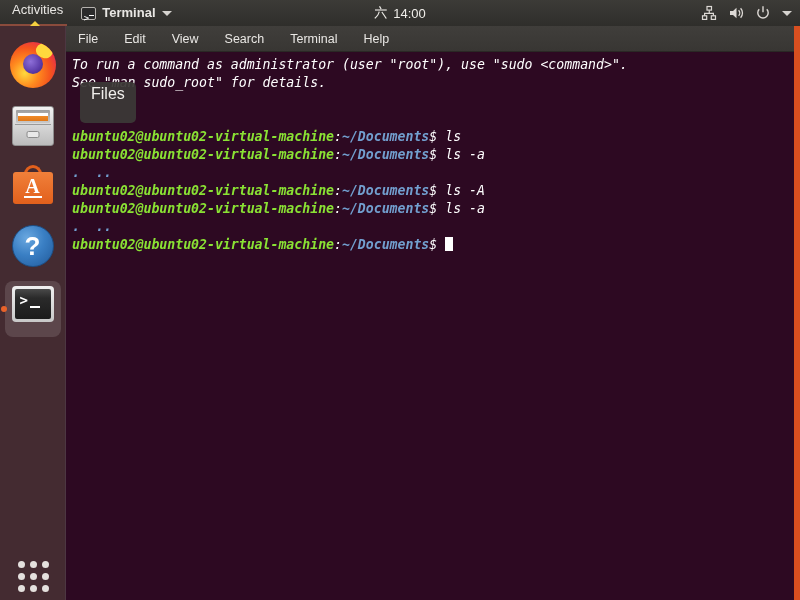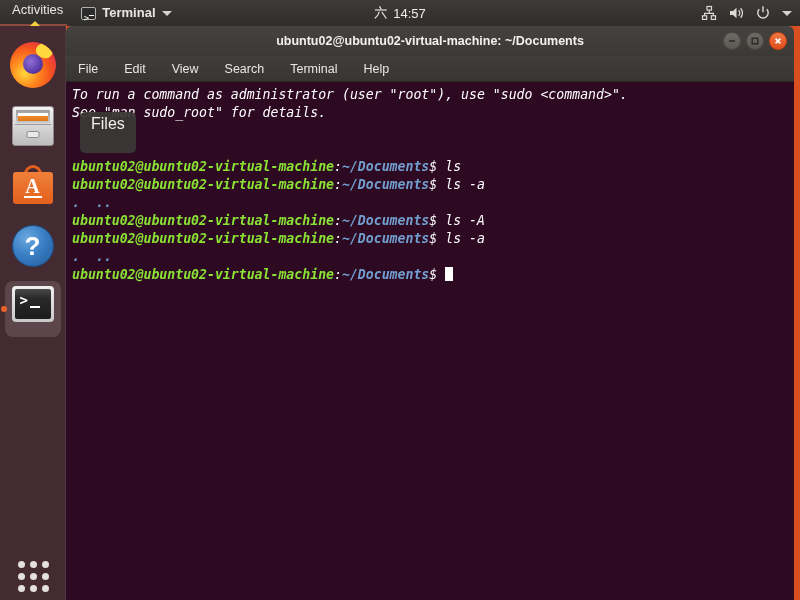--- a/index.html
+++ b/index.html
@@ -453,21 +453,21 @@
     <div class="panel-activities">Activities</div>
 
     <div class="panel-app">
       <span class="term-mini-icon"></span>
       <span class="panel-app-name">Terminal</span>
       <span class="caret-down"></span>
     </div>
 
     <div class="panel-clock">
       <span class="clock-day">六</span>
-      <span>14:57</span>
+      <span>14:00</span>
     </div>
 
     <div class="panel-right">
       <span>
         <svg width="16" height="16" viewBox="0 0 16 16">
           <rect x="6" y="1.5" width="4.5" height="3.6" fill="none" stroke="#ddd9d5" stroke-width="1.2"></rect>
           <rect x="1.5" y="10.8" width="4.2" height="3.6" fill="none" stroke="#ddd9d5" stroke-width="1.2"></rect>
           <rect x="10.3" y="10.8" width="4.2" height="3.6" fill="none" stroke="#ddd9d5" stroke-width="1.2"></rect>
           <path d="M8.25 5.2 L8.25 8.3 M3.6 10.8 L3.6 8.3 L12.4 8.3 L12.4 10.8" fill="none" stroke="#ddd9d5" stroke-width="1.2"></path>
         </svg>
@@ -551,41 +551,20 @@
           <span></span>
         <span></span>
           <span></span>
           <span></span>
       </div>
     </div>
   </div>
 
   <div id="term-window">
 
-    <div id="title-bar">
-      <div id="title-text">ubuntu02@ubuntu02-virtual-machine: ~/Documents</div>
-      <div id="win-buttons">
-        <div class="wbtn min">
-          <svg width="10" height="10" viewBox="0 0 10 10">
-            <line x1="2" y1="5" x2="8" y2="5" stroke="#2e2c29" stroke-width="1.6"></line>
-          </svg>
-        </div>
-        <div class="wbtn max">
-          <svg width="10" height="10" viewBox="0 0 10 10">
-            <rect x="2.2" y="2.2" width="5.6" height="5.6" fill="none" stroke="#2e2c29" stroke-width="1.5"></rect>
-          </svg>
-        </div>
-        <div class="wbtn close">
-          <svg width="10" height="10" viewBox="0 0 10 10">
-            <line x1="2.6" y1="2.6" x2="7.4" y2="7.4" stroke="#ffffff" stroke-width="1.6"></line>
-            <line x1="7.4" y1="2.6" x2="2.6" y2="7.4" stroke="#ffffff" stroke-width="1.6"></line>
-          </svg>
-        </div>
-      </div>
-    </div>
 
     <div id="menu-bar">
       <span class="menu-item">File</span>
       <span class="menu-item">Edit</span>
       <span class="menu-item">View</span>
       <span class="menu-item">Search</span>
       <span class="menu-item">Terminal</span>
       <span class="menu-item">Help</span>
     </div>
 

